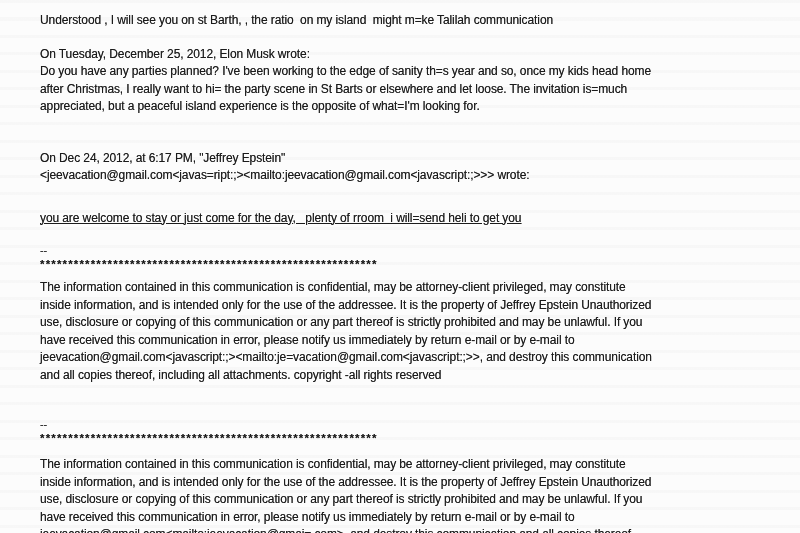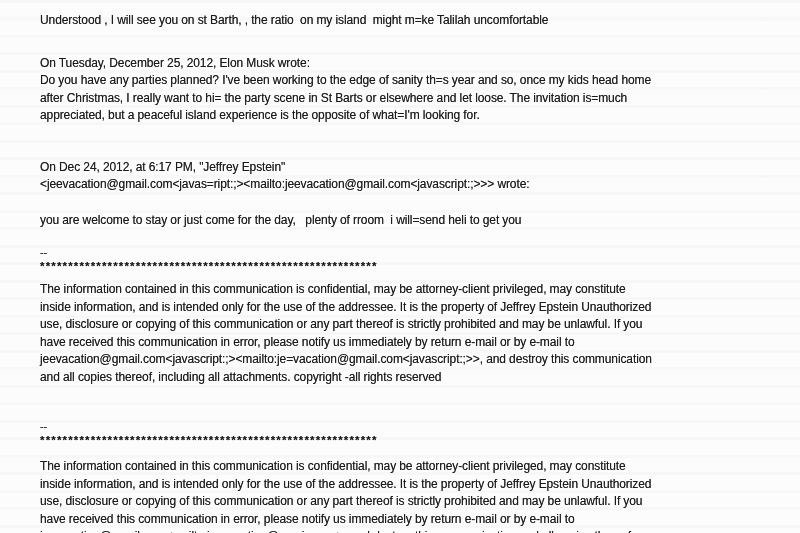--- a/index.html
+++ b/index.html
@@ -19,40 +19,40 @@
     padding: 12px 40px 0 40px;
     font-family: "Liberation Sans", "DejaVu Sans", sans-serif;
     font-size: 12px;
     line-height: 17.5px;
     letter-spacing: -0.1px;
     color: #1b1b1b;
     text-shadow: 0 0 0.6px rgba(20,20,20,0.65);
     overflow: hidden;
   }
   .txt { white-space: pre; }
-  .q1h  { margin-top: 25px; }
+  .q1h  { margin-top: 16px; }
   .q2h  { margin-top: 34px; }
-  .body2{ margin-top: 18px; }
+  .body2{ margin-top: 25px; text-decoration: underline; }
   .sig  { margin-top: 16px; line-height: 14px; }
   .sig2 { margin-top: 33px; line-height: 14px; }
   .disc { margin-top: 8px; }
   .disc2{ margin-top: 11px; }
   .stars {
     font-weight: bold;
     letter-spacing: 1.15px;
     font-size: 11.5px;
   }
   .dashes { font-size: 11px; color: #2a2a2a; }
 </style>
 </head>
 <body>
 
 <div id="page">
 
-  <div class="txt">Understood , I will see you on st Barth, , the ratio  on my island  might m=ke Talilah uncomfortable</div>
+  <div class="txt">Understood , I will see you on st Barth, , the ratio  on my island  might m=ke Talilah communication</div>
 
   <div class="txt q1h">On Tuesday, December 25, 2012, Elon Musk wrote:</div>
 
   <div class="txt">Do you have any parties planned? I've been working to the edge of sanity th=s year and so, once my kids head home
 after Christmas, I really want to hi= the party scene in St Barts or elsewhere and let loose. The invitation is=much
 appreciated, but a peaceful island experience is the opposite of what=I'm looking for.</div>
 
   <div class="txt q2h">On Dec 24, 2012, at 6:17 PM, "Jeffrey Epstein"
 &lt;jeevacation@gmail.com&lt;javas=ript:;&gt;&lt;mailto:jeevacation@gmail.com&lt;javascript:;&gt;&gt;&gt; wrote:</div>
 

